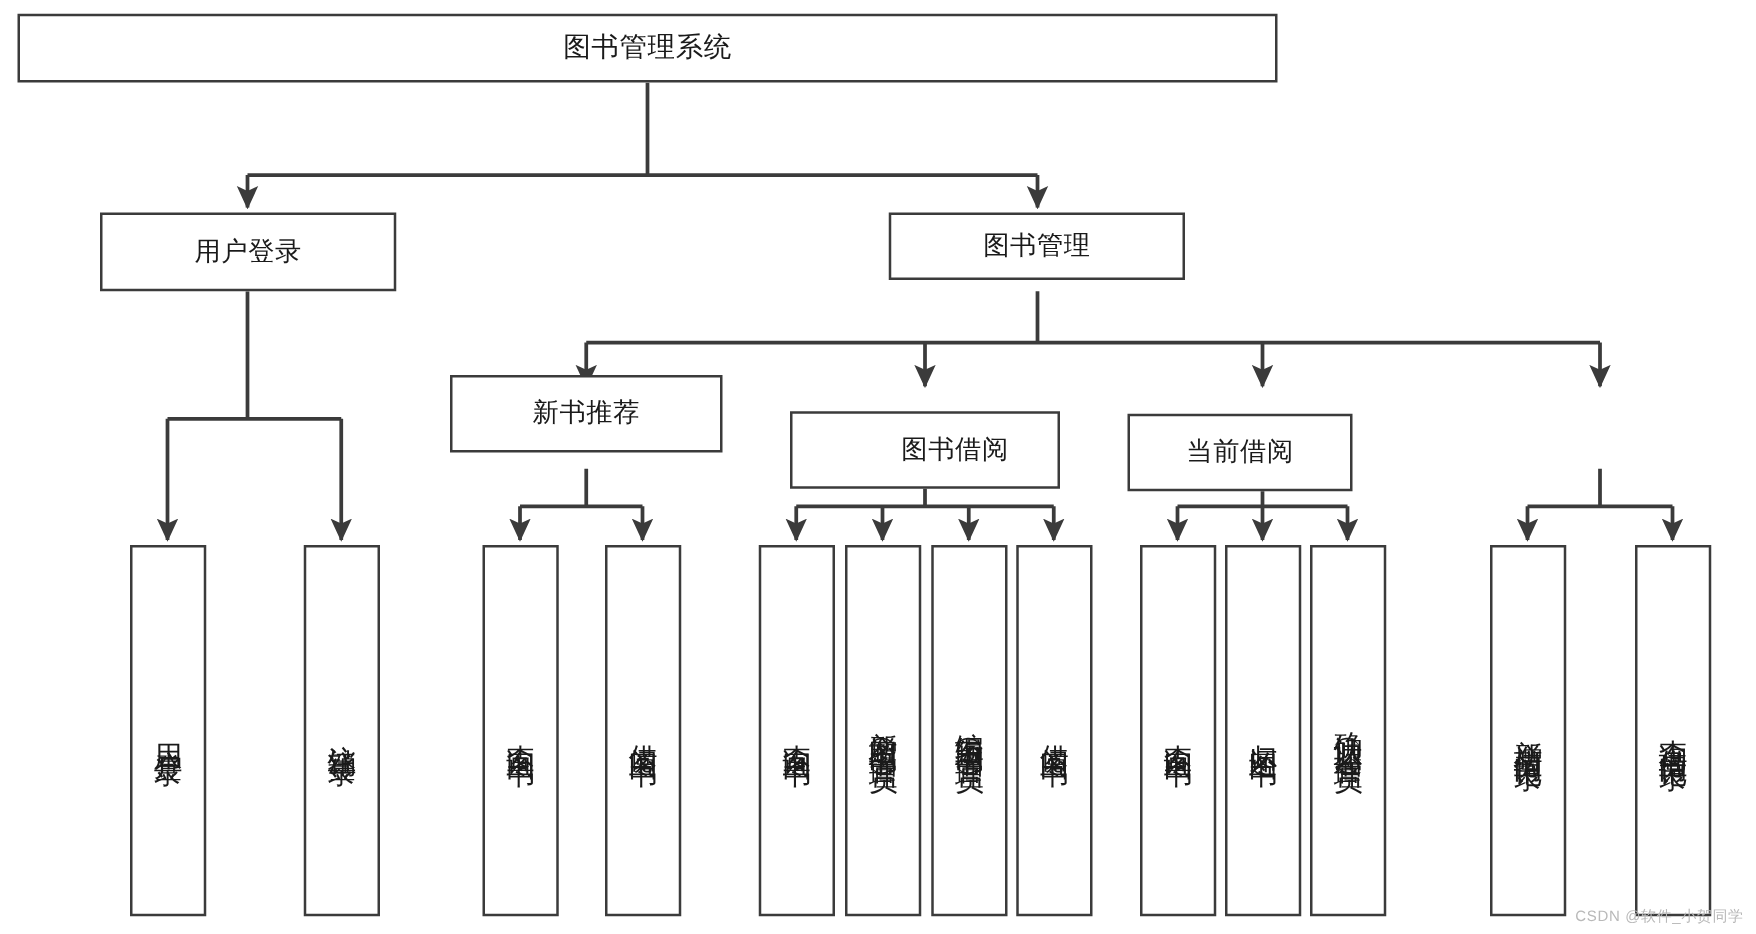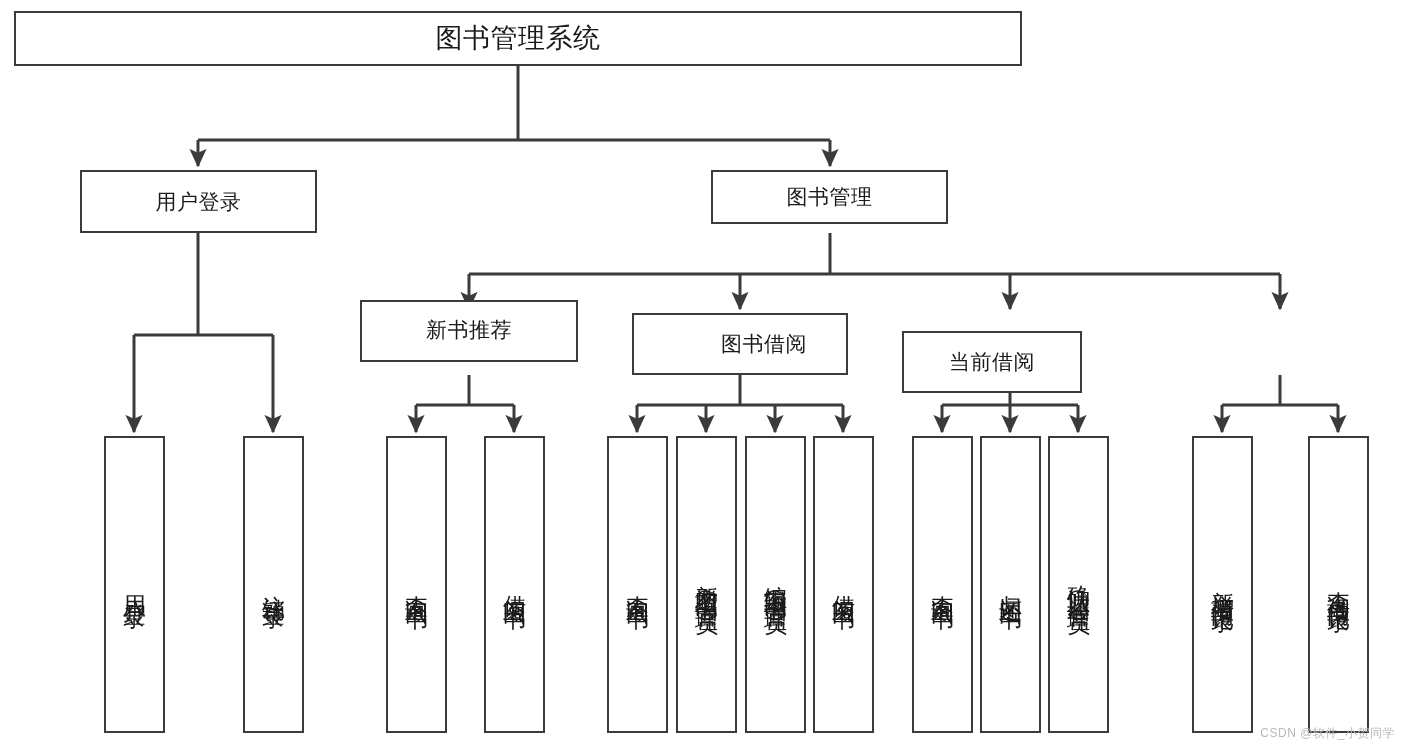--- a/index.html
+++ b/index.html
@@ -42,21 +42,21 @@
     text-align: center;
     line-height: 1.12;
     letter-spacing: 0.5px;
   }
   
   .node.horiz .lbl {
     font-size: 21px;
     white-space: nowrap;
   }
   .node.root .lbl {
-    font-size: 27px;
+    font-size: 22px;
   }
   
   .node.vert {
     align-items: center;
     justify-content: center;
     padding: 6px 0;
   }
   .node.vert .lbl {
     writing-mode: vertical-rl;
     text-orientation: upright;
@@ -141,21 +141,21 @@
   </div>
 
   <div class="node horiz" style="left:711px; top:170px; width:237px; height:54px;">
     <span class="lbl">图书管理</span>
   </div>
 
   <div class="node horiz" style="left:360px; top:300px; width:218px; height:62px;font-family:Liberation Serif, serif;">
     <span class="lbl">新书推荐</span>
   </div>
 
-  <div class="node horiz" style="left:632px; top:313px; width:216px; height:62px;padding-left:48px;">
+  <div class="node horiz" style="left:632px; top:329px; width:216px; height:62px;padding-left:48px;">
     <span class="lbl">图书借阅</span>
   </div>
 
   <div class="node horiz" style="left:902px; top:331px; width:180px; height:62px;">
     <span class="lbl">当前借阅</span>
   </div>
 
 
   <div class="node vert" style="left:104px; top:436px; width:61px; height:297px;">
     <span class="lbl">用户登录</span>

